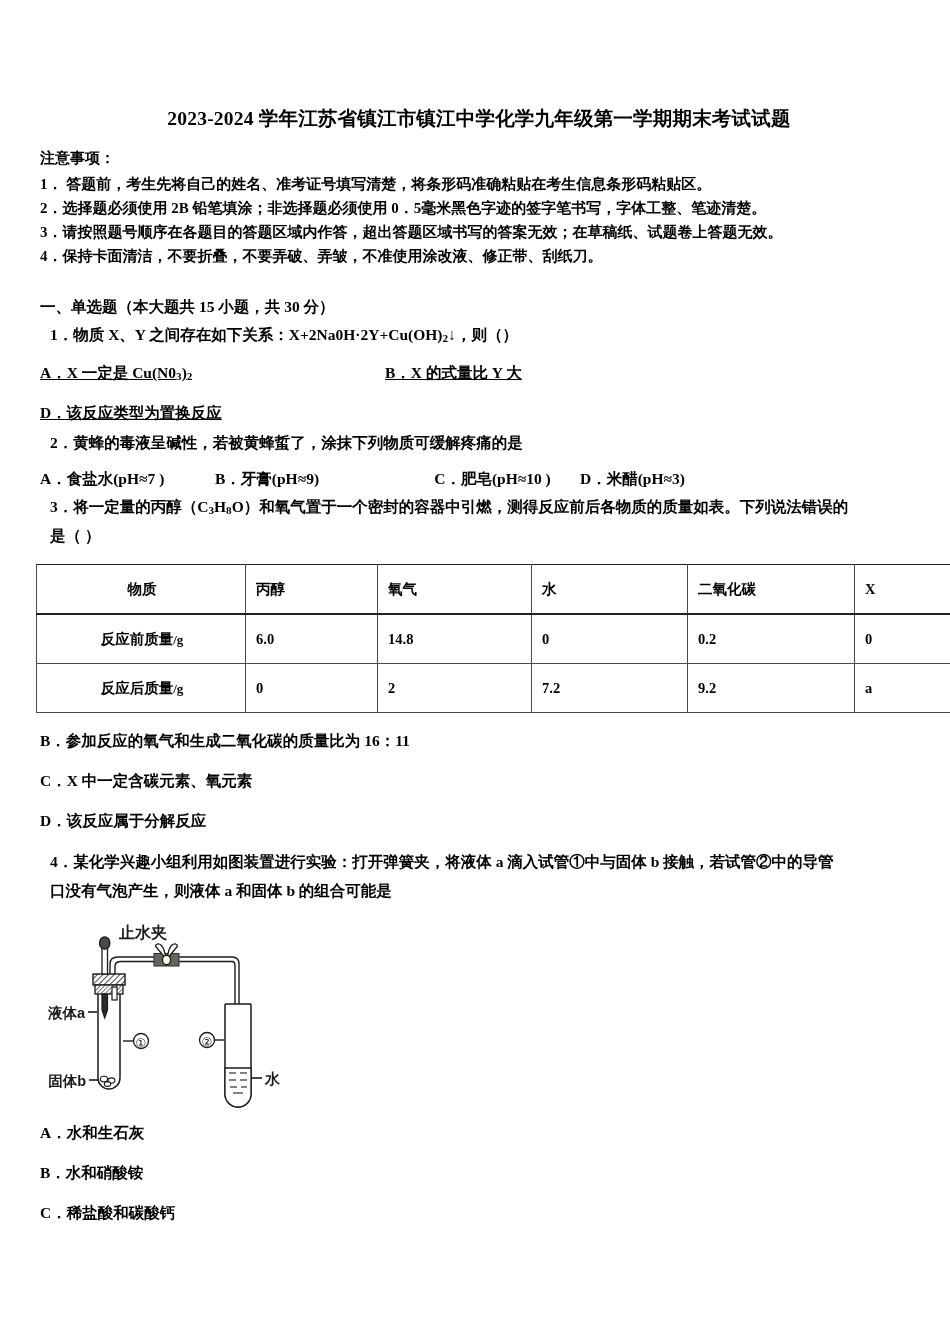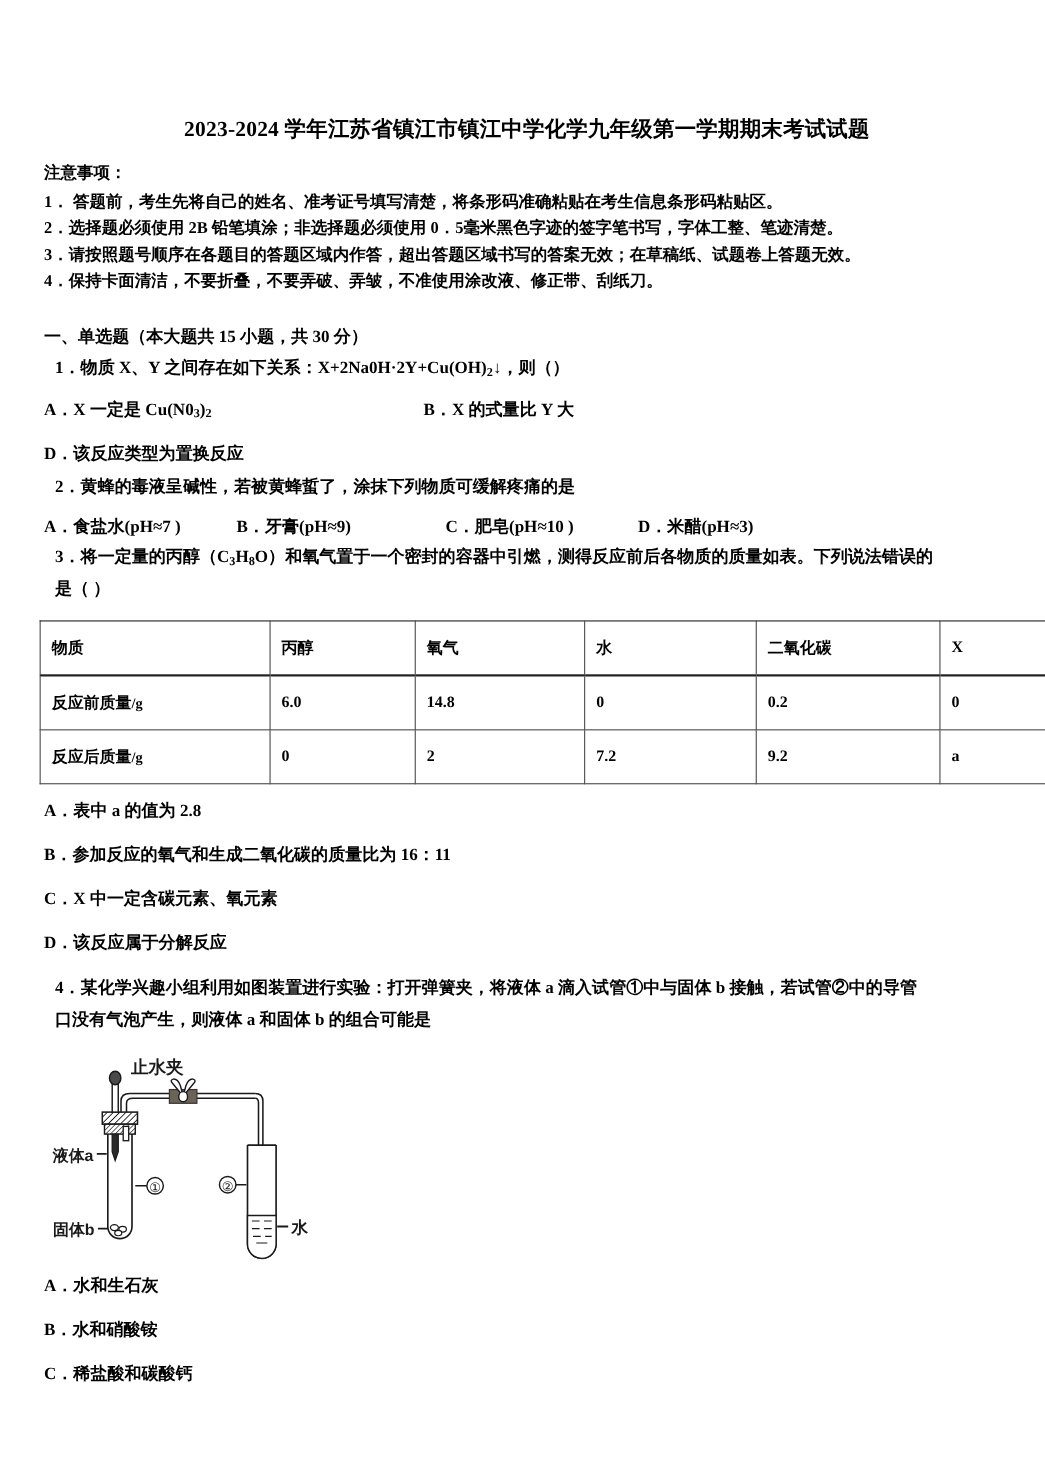--- a/index.html
+++ b/index.html
@@ -73,33 +73,34 @@
 
   .opt-row {
     font-weight: bold;
     font-size: 15.5px;
     line-height: 1.6;
     margin: 14px 0 0 0;
     display: flex;
   }
   .opt-row .opt {
     white-space: nowrap;
+    text-decoration: underline;
   }
   .opt-2col .opt:first-child { width: 345px; }
 
   .opt-inline {
     font-weight: bold;
     font-size: 15.5px;
     margin: 14px 0 0 0;
     white-space: nowrap;
   }
   .opt-inline .opt { display: inline-block; }
   .opt-inline .g1 { width: 175px; }
   .opt-inline .g2 { width: 190px; }
-  .opt-inline .g3 { width: 175px; }
+  .opt-inline .g3 { width: 175px; text-align: center; }
 
   .opt-stack {
     font-weight: bold;
     font-size: 15.5px;
     line-height: 1.55;
     margin: 16px 0 0 0;
   }
 
   sub { font-size: 0.72em; vertical-align: -0.22em; }
 
@@ -115,21 +116,21 @@
     border-top-color: #222;
     padding: 10px 8px 10px 10px;
     font-weight: bold;
     font-size: 14.5px;
     text-align: left;
     vertical-align: middle;
     height: 28px;
     background: #fff;
   }
   table.mass-table tr:first-child td { border-bottom: 2px solid #222; }
-  table.mass-table td.c0 { width: 190px; }
+  table.mass-table td.c0 { width: 190px; text-align: center; }
   table.mass-table td.c1 { width: 113px; }
   table.mass-table td.c2 { width: 135px; }
   table.mass-table td.c3 { width: 137px; }
   table.mass-table td.c4 { width: 148px; }
   table.mass-table td.c5 { width: 141px; }
   table.mass-table td .unit { font-size: 0.9em; }
 
   
   .figure-wrap {
     margin: 14px 0 0 0;
@@ -193,21 +194,20 @@
         <td class="c0"><span>反应后质量</span><span class="unit">/g</span></td>
         <td class="c1">0</td>
         <td class="c2">2</td>
         <td class="c3">7.2</td>
         <td class="c4">9.2</td>
         <td class="c5">a</td>
       </tr>
     </tbody>
       </table>
 
-    <p class="opt-stack" style="margin-top:13px">A．表中 a 的值为 2.8</p>
     <p class="opt-stack">B．参加反应的氧气和生成二氧化碳的质量比为 16：11</p>
     <p class="opt-stack">C．X 中一定含碳元素、氧元素</p>
     <p class="opt-stack">D．该反应属于分解反应</p>
 
     <p class="q-stem" style="margin-top:16px">4．某化学兴趣小组利用如图装置进行实验：打开弹簧夹，将液体 a 滴入试管①中与固体 b 接触，若试管②中的导管</p>
     <p class="q-stem">口没有气泡产生，则液体 a 和固体 b 的组合可能是</p>
 
     <div class="figure-wrap">
       <svg width="300" height="200" viewBox="0 0 300 200" xmlns="http://www.w3.org/2000/svg">
         <defs>

